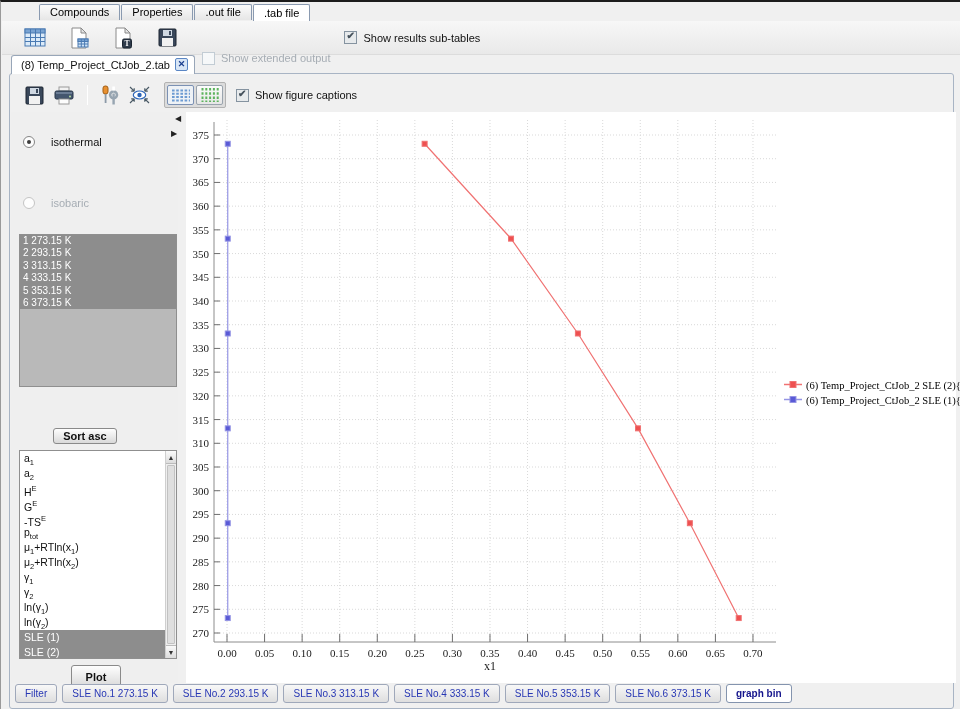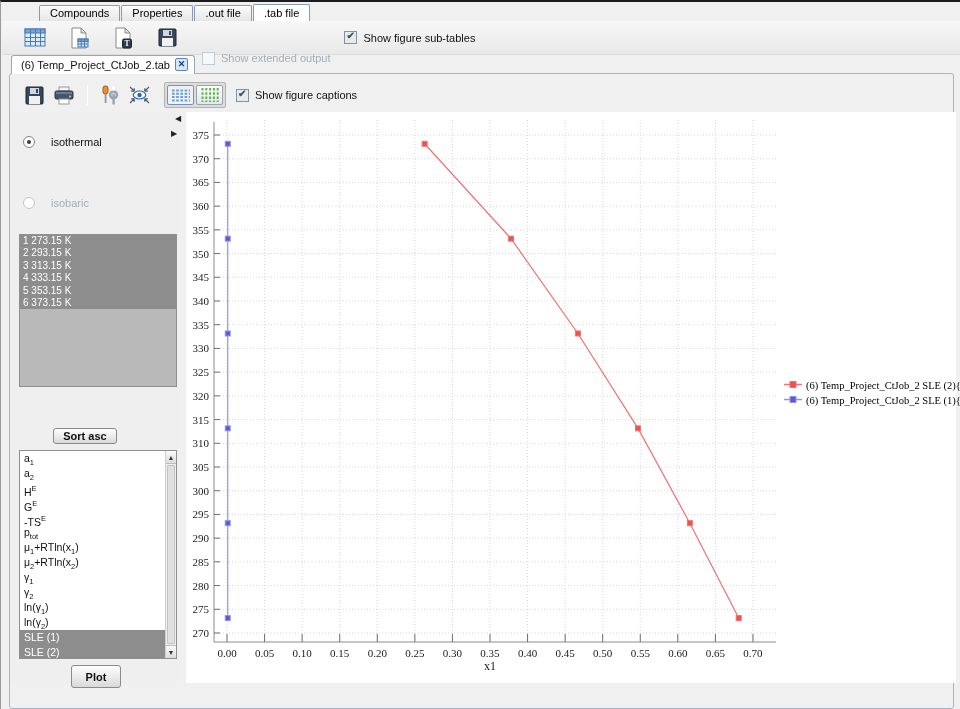--- a/index.html
+++ b/index.html
@@ -1,21 +1,21 @@
 <!DOCTYPE html>
 <html><head>
 <meta charset="utf-8">
 <style>
   html,body{margin:0;padding:0;background:#d8d8d8;}
   *{box-sizing:border-box;}
   .app{position:relative;width:960px;height:709px;background:#f0f0f0;
        font-family:"Liberation Sans",sans-serif;color:#111;
        border-top:2px solid #1c1c1c;border-left:1px solid #9a9a9a;overflow:hidden;}
   
-  .top-tabbar{position:absolute;top:2px;left:2px;right:0;height:17px;display:flex;align-items:center;padding-left:36px;}
+  .top-tabbar{position:absolute;top:2px;left:2px;right:0;height:17px;display:flex;align-items:flex-start;padding-left:36px;}
   .ttab{font-size:11px;padding:1px 10px 2px;margin-right:1px;color:#000;
         border:1px solid #8a9ab0;border-bottom:none;border-radius:2px 2px 0 0;
         background:linear-gradient(#fbfbfb,#e6e6e6);white-space:nowrap;cursor:default;}
   .ttab.active{background:#fff;padding-top:2px;}
   
   .main-toolbar{position:absolute;top:19px;left:1px;right:0;height:34px;display:flex;align-items:center;
         background:linear-gradient(#f7f7f7,#e9e9e9);border-bottom:1px solid #dcdcdc;}
   .tbicon{width:26px;height:26px;display:flex;align-items:center;justify-content:center;margin-left:18px;border-radius:3px;}
   .tbicon:first-child{margin-left:20px;}
   .cbgroup{display:flex;align-items:center;gap:6px;font-size:11px;white-space:nowrap;}
@@ -124,27 +124,27 @@
           <rect x="11" y="3" width="2" height="4" fill="#39475a"></rect>
           <rect x="4" y="10" width="11" height="8" fill="#f1f1f1"></rect>
         </svg>
     </div>
     <div class="cbgroup" style="margin-left:22px;margin-top:41px;">
       <span class="cb disabled"></span>
       <span class="lbl-disabled">Show extended output</span>
     </div>
     <div class="cbgroup" style="margin-left:14px;">
       <span class="cb checked"></span>
-      <span>Show figure sub-tables</span>
+      <span>Show results sub-tables</span>
     </div>
   </div>
 
   <div class="doc-tabbar">
     <div class="dtab">
-      <span>(6) Temp_Project_CtJob_2.tab</span>
+      <span>(8) Temp_Project_CtJob_2.tab</span>
       <span class="close">✕</span>
     </div>
   </div>
 
   <div class="content-panel"></div>
 
   <div class="figure-toolbar">
     <div class="ficon">
       <svg width="19" height="19">
           <rect x="1" y="1" width="17" height="17" rx="1" fill="#39475a" stroke="#1c2530"></rect>
@@ -390,14 +390,24 @@
         <div class="legend-row">
           <span><svg width="18" height="9">
               <line x1="0" y1="4.5" x2="18" y2="4.5" stroke="#9595e4" stroke-width="1.5"></line>
               <rect x="6" y="1.5" width="6" height="6" fill="#5a5ad6" stroke="#9595e4"></rect>
             </svg></span>
           <span>(6) Temp_Project_CtJob_2 SLE (1){x1}</span>
         </div>
       </div>
   </div>
 
+  <div class="bottom-tabbar" id="bottom-tabs">
+      <div class="btab">Filter</div>
+      <div class="btab">SLE No.1 273.15 K</div>
+      <div class="btab">SLE No.2 293.15 K</div>
+      <div class="btab">SLE No.3 313.15 K</div>
+      <div class="btab">SLE No.4 333.15 K</div>
+      <div class="btab">SLE No.5 353.15 K</div>
+      <div class="btab">SLE No.6 373.15 K</div>
+      <div class="btab active">graph bin</div>
+    </div>
 
 </div>
 
 </body></html>

